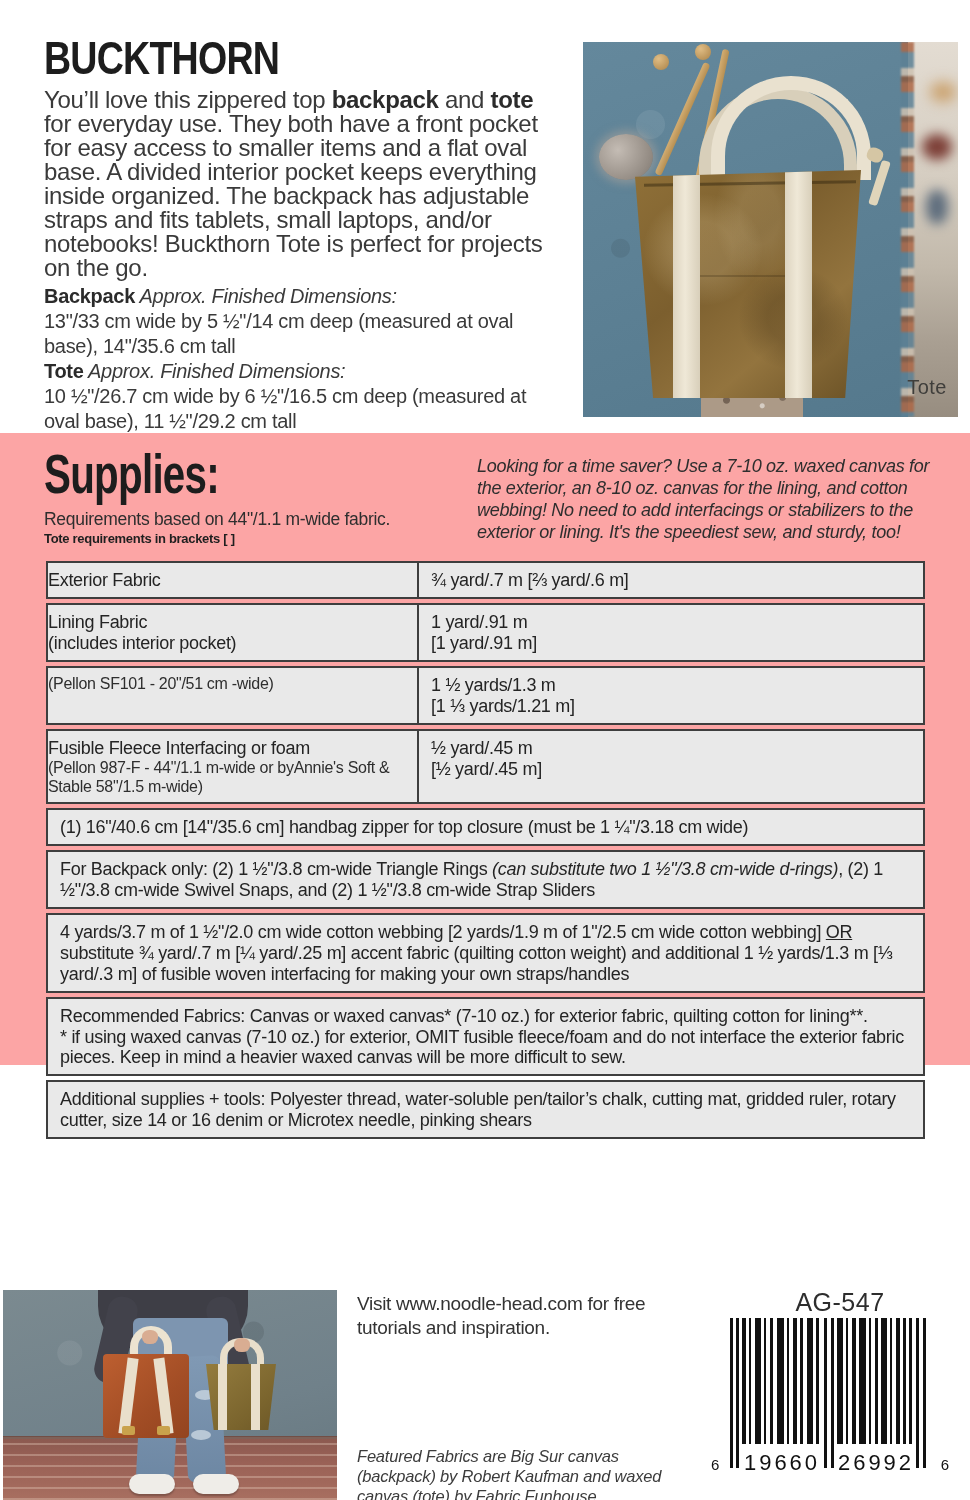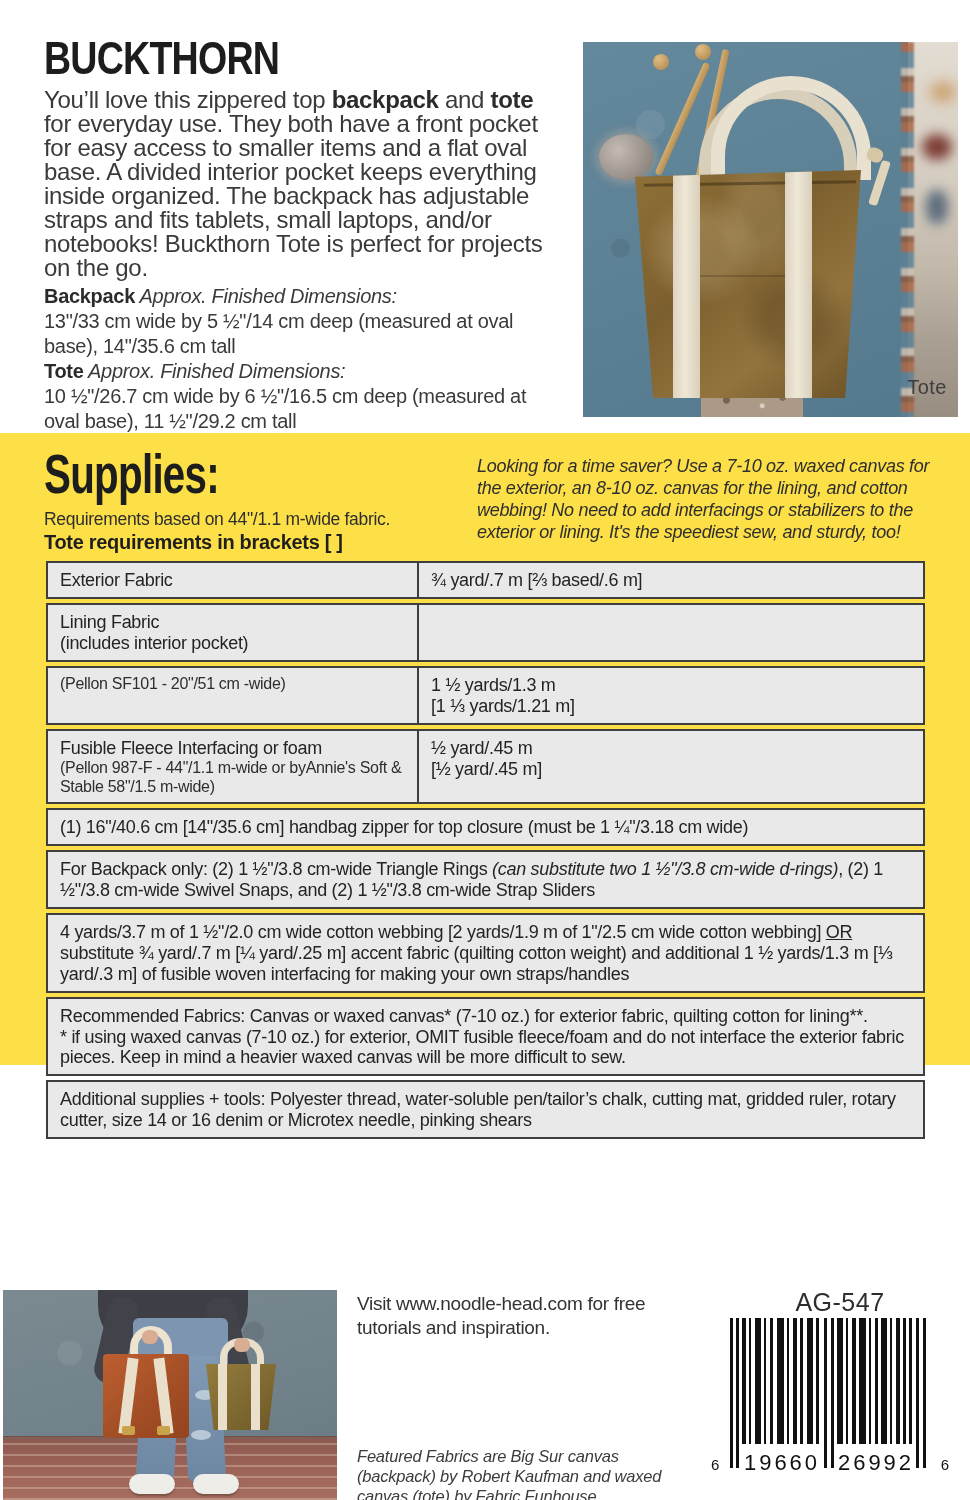--- a/index.html
+++ b/index.html
@@ -83,39 +83,39 @@
   .yarn {
     position:absolute; left:16px; top:92px; width:54px; height:46px; border-radius:50%;
     background:radial-gradient(circle at 35% 35%, #c4bcb4, #948c84 70%, #7c746d);
     box-shadow:0 0 8px 4px rgba(170,162,154,.55);
   }
   .zip-pull { position:absolute; left:292px; top:118px; width:9px; height:46px; background:#e0d5ba; transform:rotate(18deg); border-radius:3px; }
   .zip-knot { position:absolute; left:284px; top:106px; width:16px; height:14px; background:#d5c6a4; border-radius:40%; transform:rotate(20deg); }
   .tote-caption { position:absolute; right:11px; bottom:18px; font-size:20px; color:#3f3e3b; letter-spacing:0.5px; }
   
   .supplies {
-    position:absolute; left:0; top:433px; width:970px; height:632px; background:#fde047;
+    position:absolute; left:0; top:433px; width:970px; height:632px; background:#fca5a5;
   }
   .supplies-h {
     position:absolute; left:44px; top:8px; font-size:56px; font-weight:700; color:#1d1d1d;
     transform:scaleX(0.72); transform-origin:left top; letter-spacing:-1px; white-space:nowrap;
   }
   .tip {
     position:absolute; left:477px; top:22px; width:462px;
     font-size:18px; font-style:italic; line-height:22px; letter-spacing:-0.3px; color:#2e2e2e;
   }
   .req1 { position:absolute; left:44px; top:76px; font-size:17.5px; letter-spacing:-0.3px; color:#2e2e2e; }
-  .req2 { position:absolute; left:44px; top:98px; font-size:20px; letter-spacing:-0.3px; color:#1f1f1f; font-weight:700; }
+  .req2 { position:absolute; left:44px; top:98px; font-size:13px; letter-spacing:-0.3px; color:#1f1f1f; font-weight:700; }
   .supply-table { position:absolute; left:46px; top:128px; width:879px; }
   .trow {
     border:2px solid #3e3e3e; background:#e9e9e9; margin-bottom:4px;
     font-size:18px; line-height:21px; letter-spacing:-0.3px; color:#242424;
   }
   .trow.cols { display:flex; }
-  .tcell-l { width:371px; border-right:2px solid #3e3e3e; padding:7px 12px 6px; }
+  .tcell-l { width:371px; border-right:2px solid #3e3e3e; padding:7px 0 6px; }
   .tcell-r { flex:1; padding:7px 12px 6px; }
   .tsub { font-size:16px; line-height:18.5px; color:#2e2e2e; }
   .trow.full { padding:7px 12px 6px; }
   .trow .i { font-style:italic; }
   .trow .or { font-weight:400; text-decoration:underline; }
   .rec-line { line-height:20.5px; }
   
   .photo-model {
     position:absolute; left:3px; top:1290px; width:334px; height:210px; overflow:hidden;
     background:
@@ -219,29 +219,33 @@
     <div class="req2">Tote requirements in brackets [ ]</div>
 
     <div class="supply-table">
 
       <div class="trow cols">
         <div class="tcell-l">
           <div>Exterior Fabric</div>
           <div class="tsub"></div>
         </div>
         <div class="tcell-r">
-          <div>¾ yard/.7 m [⅔ based/.6 m]</div>
+          <div>¾ yard/.7 m [⅔ yard/.6 m]</div>
           <div></div>
         </div>
       </div>
 
       <div class="trow cols">
         <div class="tcell-l">
           <div>Lining Fabric</div>
           <div>(includes interior pocket)</div>
+        </div>
+        <div class="tcell-r">
+          <div>1 yard/.91 m</div>
+          <div>[1 yard/.91 m]</div>
         </div>
       </div>
 
       <div class="trow cols">
         <div class="tcell-l">
           <div class="tsub">(Pellon SF101 - 20"/51 cm -wide)</div>
         </div>
         <div class="tcell-r">
           <div>1 ½ yards/1.3 m</div>
           <div>[1 ⅓ yards/1.21 m]</div>

